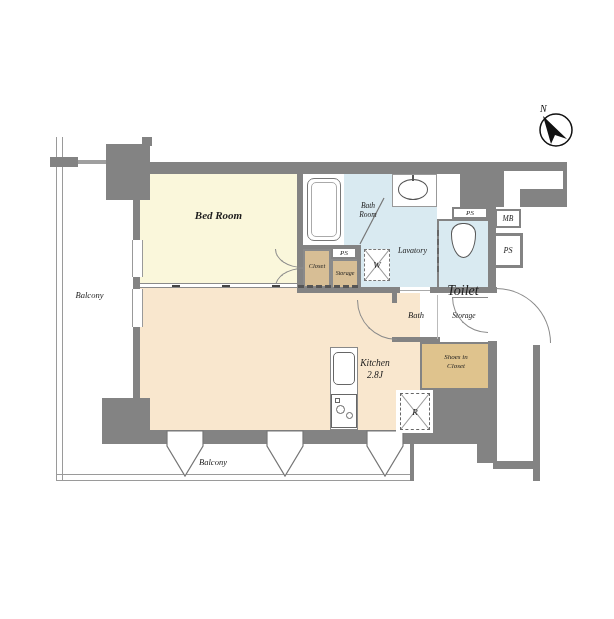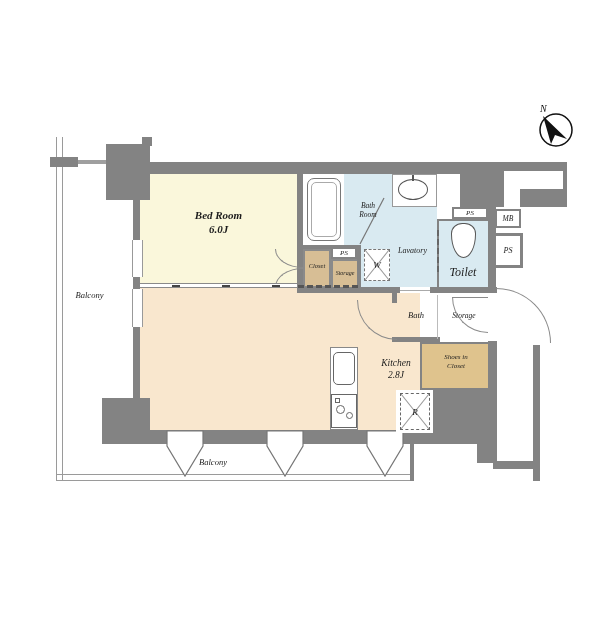--- a/index.html
+++ b/index.html
@@ -140,34 +140,33 @@
   <div class="abs" style="left:437px;top:295px;width:1px;height:44px;background:#bbb;"></div>
 
   <div class="abs" style="left:140px;top:283px;width:157px;height:5px;background:#fff;border-top:1px solid #8a8a8a;border-bottom:1px solid #8a8a8a;box-sizing:border-box;"></div>
   <div class="abs" style="left:172px;top:285px;width:8px;height:2px;background:#444;"></div>
   <div class="abs" style="left:222px;top:285px;width:8px;height:2px;background:#444;"></div>
   <div class="abs" style="left:272px;top:285px;width:8px;height:2px;background:#444;"></div>
   <div class="abs" style="left:298px;top:285px;width:60px;height:0;border-top:3px dashed #555;"></div>
 
   <div class="label" style="left:150px;top:209px;width:137px;font-size:11px;font-weight:bold;">
     <div>Bed Room</div>
-    <div>6.0J</div>
   </div>
   <div class="label" style="left:160px;top:344px;width:155px;font-size:11px;">
   </div>
-  <div class="label" style="left:367px;top:358px;width:58px;font-size:9.5px;">
+  <div class="label" style="left:346px;top:358px;width:58px;font-size:9.5px;">
     <div>Kitchen</div>
     <div>2.8J</div>
   </div>
   <div class="label" style="left:345px;top:201px;width:46px;font-size:7.5px;">
     <div>Bath</div>
     <div>Room</div>
   </div>
   <div class="label" style="left:385px;top:246px;width:55px;font-size:8px;">Lavatory</div>
-  <div class="label" style="left:440px;top:265px;width:46px;font-size:12px;">Toilet</div>
+  <div class="label" style="left:440px;top:282px;width:46px;font-size:14px;">Toilet</div>
   <div class="label" style="left:395px;top:310px;width:42px;font-size:8.5px;">Bath</div>
   <div class="label" style="left:438px;top:311px;width:52px;font-size:7.5px;">Storage</div>
   <div class="label" style="left:424px;top:353px;width:64px;font-size:7px;">
     <div>Shoes in</div>
     <div>Closet</div>
   </div>
   <div class="label" style="left:302px;top:262px;width:30px;font-size:6.5px;">Closet</div>
   <div class="label" style="left:330px;top:270px;width:30px;font-size:6px;">Storage</div>
   <div class="label" style="left:62px;top:290px;width:55px;font-size:8.5px;">Balcony</div>
   <div class="label" style="left:185px;top:457px;width:56px;font-size:8.5px;">Balcony</div>

